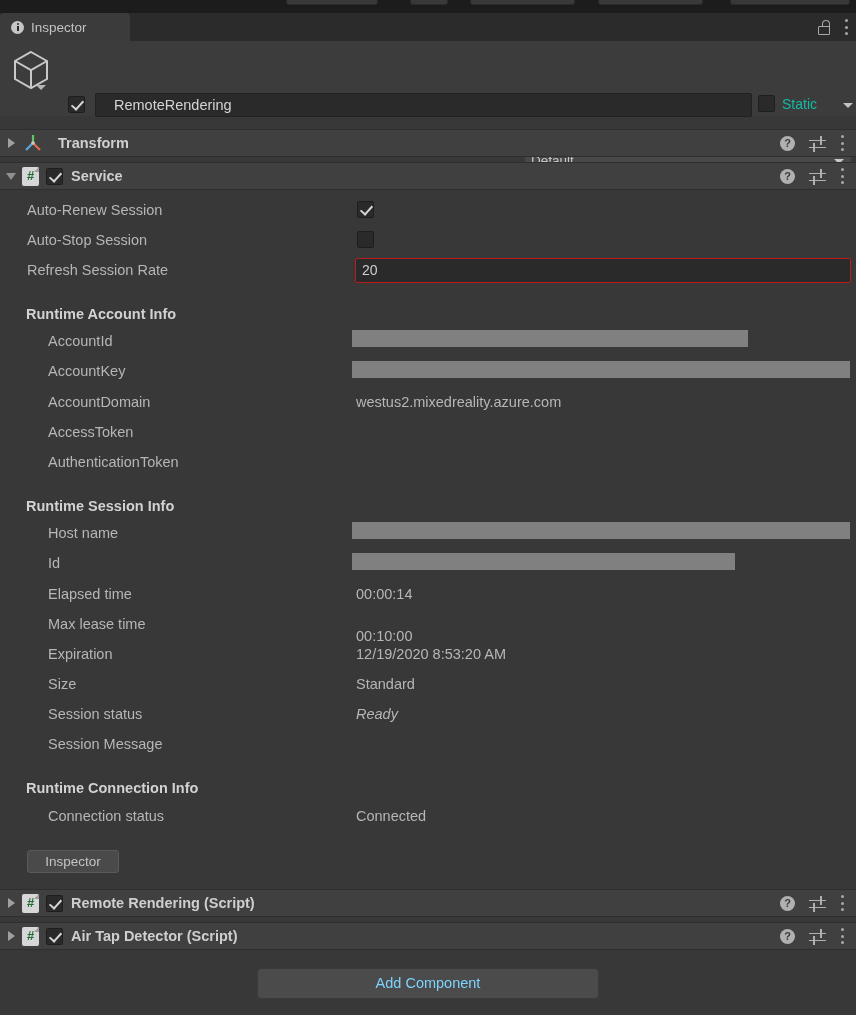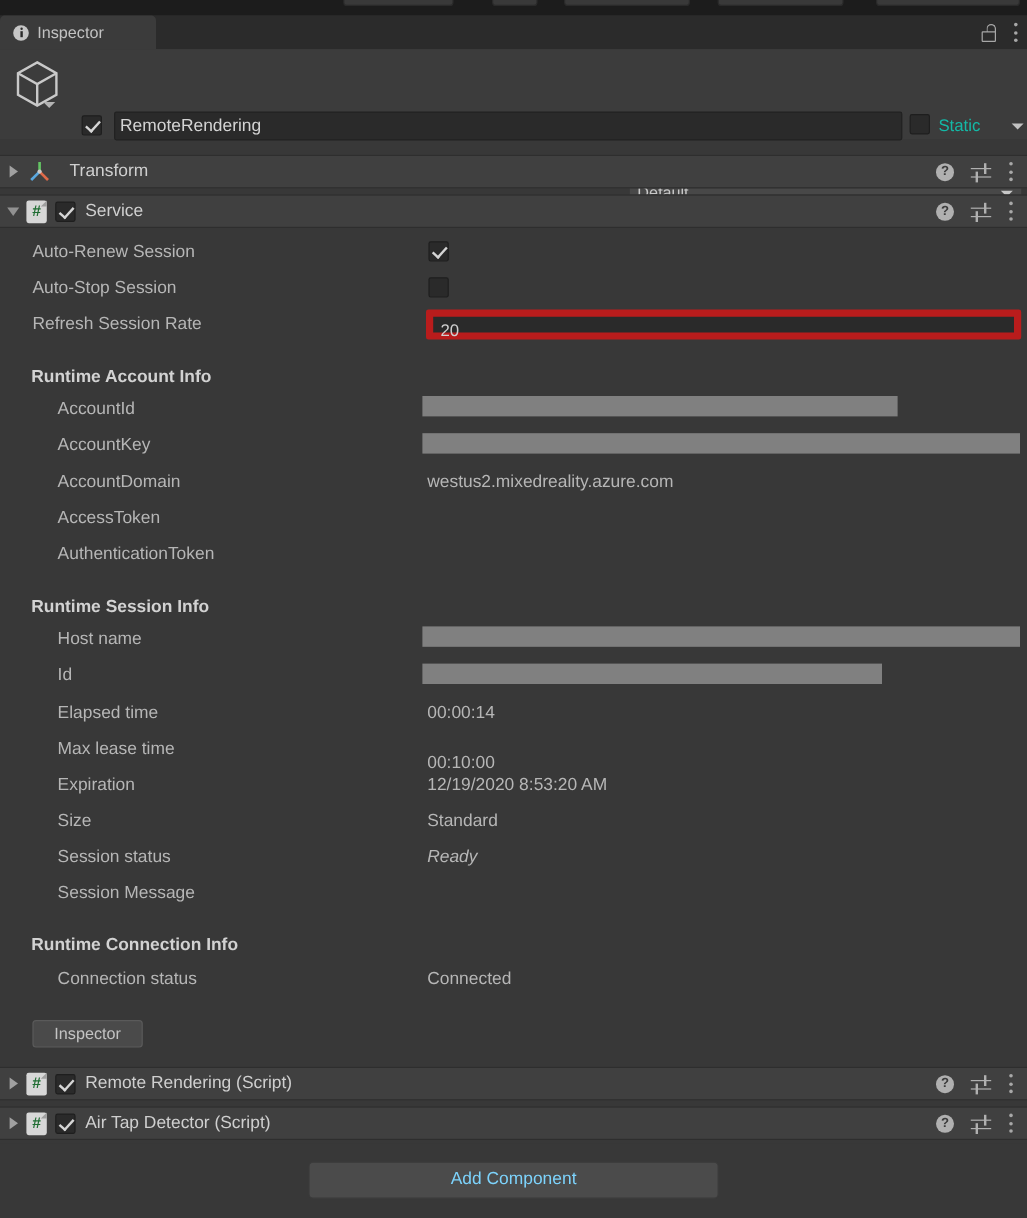--- a/index.html
+++ b/index.html
@@ -41,21 +41,21 @@
 
   .chk { width:17px; height:17px; background:#2a2a2a; border:1px solid #1e1e1e; border-radius:2px; position:relative; flex:none; }
   .chk.on::after {
     content:""; position:absolute; left:5px; top:1px; width:5px; height:10px;
     border:solid #d6d6d6; border-width:0 2px 2px 0; transform:rotate(42deg);
   }
   .go-chk { position:absolute; left:68px; top:55px; }
   .name-field {
     position:absolute; left:95px; top:52px; width:657px; height:24px;
     background:#2a2a2a; border:1px solid #212121; border-radius:2px;
-    color:#d4d4d4; font-size:14.5px; padding:0 4px; line-height:23px;
+    color:#d4d4d4; font-size:14.5px; padding:0 18px; line-height:23px;
   }
   .static-chk { position:absolute; left:758px; top:54px; }
   .static-lbl { position:absolute; left:782px; top:54px; color:#14b8a6; font-size:14px; line-height:19px; }
   .static-arrow { position:absolute; left:843px; top:62px; width:0;height:0;border-left:5px solid transparent;border-right:5px solid transparent;border-top:5px solid #c2c2c2; }
 
   .tag-lbl { position:absolute; left:61px; top:90px; color:#c2c2c2; font-size:14px; }
   .tag-dd { position:absolute; left:99px; top:88px; width:348px; height:21px; }
   .layer-lbl { position:absolute; left:470px; top:90px; color:#c2c2c2; font-size:14px; }
   .layer-dd { position:absolute; left:524px; top:88px; width:328px; height:21px; }
   .dd { background:#484848; border:1px solid #3a3a3a; border-radius:2px; color:#c8c8c8; font-size:13.5px; padding:0 6px; line-height:19px; position:relative; }
@@ -65,36 +65,36 @@
   .comp-hdr { position:absolute; left:0; width:856px; height:28px; background:#404040;
               border-top:1px solid #2e2e2e; border-bottom:1px solid #2e2e2e;
               display:flex; align-items:center; }
   .foldout { width:22px; display:flex; justify-content:center; align-items:center; flex:none; }
   .tri-r { width:0;height:0;border-top:5px solid transparent;border-bottom:5px solid transparent;border-left:7px solid #a0a0a0; }
   .tri-d { width:0;height:0;border-left:5px solid transparent;border-right:5px solid transparent;border-top:7px solid #919191; }
   .script-ico { width:17px; height:19px; background:#d7d7d7; border-radius:2px; position:relative; flex:none; margin-right:7px;
                 color:#1f6d32; font-size:13px; font-weight:bold; text-align:center; line-height:18px; }
   .script-ico::after { content:""; position:absolute; right:0; top:0; border-left:5px solid transparent; border-bottom:5px solid #9f9f9f; border-top:0; width:0;height:0; }
   .transform-ico { width:22px; height:20px; position:relative; flex:none; margin-right:6px; }
-  .comp-name { color:#cfcfcf; font-size:14.5px; font-weight:normal; margin-left:8px; }
+  .comp-name { color:#cfcfcf; font-size:14.5px; font-weight:bold; margin-left:8px; }
   .comp-right { margin-left:auto; display:flex; align-items:center; gap:14px; padding-right:12px; }
   .help-ico { width:15px; height:15px; border-radius:50%; background:#b0b0b0; color:#3b3b3b; font-size:11px; font-weight:bold; text-align:center; line-height:15px; }
   .preset-ico { width:17px; height:15px; position:relative; }
   .preset-ico i { position:absolute; background:#b0b0b0; }
   .preset-ico .h1 { left:0; top:4px; width:17px; height:1.6px; }
   .preset-ico .h2 { left:0; top:11px; width:17px; height:1.6px; }
   .preset-ico .v1 { left:11px; top:0; width:1.6px; height:9px; }
   .preset-ico .v2 { left:4px; top:7px; width:1.6px; height:9px; }
 
   
   .prop-lbl { position:absolute; color:#b6b6b6; font-size:14.5px; }
   .prop-val { position:absolute; color:#b6b6b6; font-size:14.5px; }
   .sect-hdr { position:absolute; color:#d2d2d2; font-size:14.5px; font-weight:bold; }
   .redact { position:absolute; background:#808080; }
-  .num-field { position:absolute; background:#2a2a2a; border:6px solid #b91c1c; border-radius:2px; color:#cfcfcf; font-size:14px; padding:0 6px; }
+  .num-field { position:absolute; background:#2a2a2a; border:1px solid #b91c1c; border-radius:2px; color:#cfcfcf; font-size:14px; padding:0 6px; }
 
   .insp-btn { position:absolute; left:27px; top:850px; width:92px; height:23px;
               background:#4a4a4a; border:1px solid #5a5a5a; border-radius:3px;
               color:#c3c3c3; font-size:13.5px; text-align:center; line-height:21px; }
 
   .add-btn { position:absolute; left:257px; top:968px; width:342px; height:31px;
              background:#4b4b4b; border:1px solid #3b3b3b; border-radius:4px;
              color:#7dd3fc; font-size:14.5px; text-align:center; line-height:29px; }
   .bottom-fill { position:absolute; left:0; top:953px; width:856px; height:62px; background:#383838; }
 </style>

